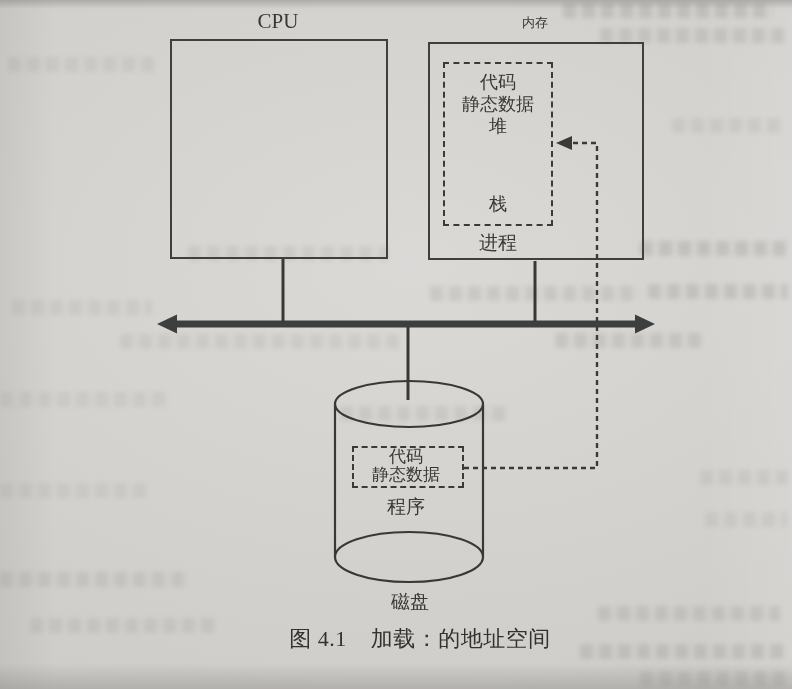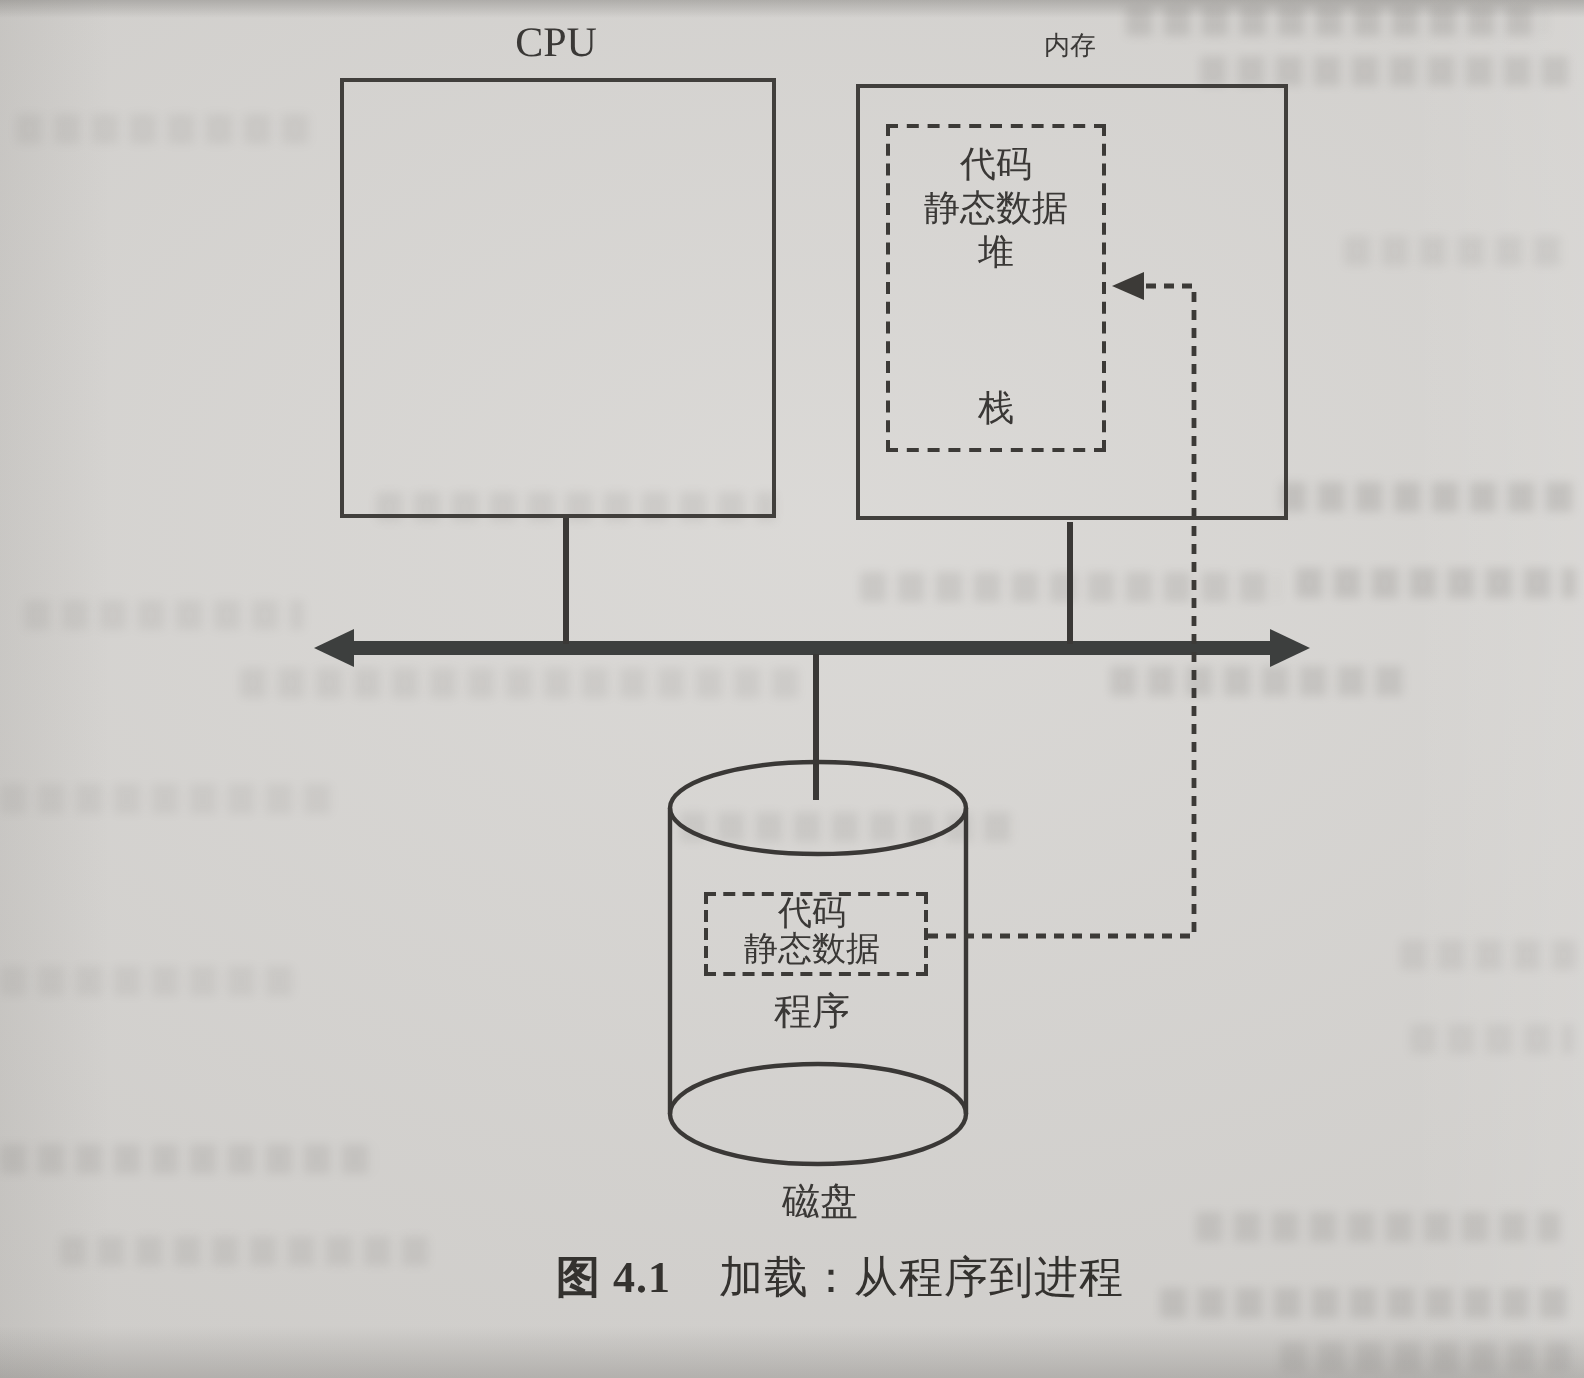--- a/index.html
+++ b/index.html
@@ -16,21 +16,21 @@
       linear-gradient(90deg, rgba(120,117,112,.12) 0px, rgba(120,117,112,0) 55px),
       linear-gradient(270deg, rgba(255,255,255,.10) 0px, rgba(255,255,255,0) 90px),
       radial-gradient(130% 95% at 52% 38%, rgba(255,255,255,.14), rgba(60,58,55,.07));
   }
   .lbl{position:absolute;text-align:center;line-height:1.15;}
   .box{position:absolute;border:2px solid #413f3c;background:transparent;}
   .dashedbox{position:absolute;border:2px dashed #3c3a37;background:transparent;}
   .seg{position:absolute;text-align:center;font-size:18px;line-height:22px;}
   .note{position:absolute;font-size:19px;line-height:23px;white-space:pre-line;color:#353330;}
   .caption{position:absolute;text-align:center;font-size:22px;color:#34322f;letter-spacing:.5px;}
-  .caption .num{margin-right:24px;font-weight:bold;}
+  .caption .num{margin-right:24px;}
   svg.overlay{position:absolute;left:0;top:0;}
   
   .sm{
     position:absolute;height:15px;border-radius:2px;
     background:repeating-linear-gradient(90deg, rgba(96,93,90,.34) 0 13px, rgba(96,93,90,.02) 13px 19px);
     filter:blur(2.5px);
   }
 </style>
 </head>
 <body>
@@ -82,25 +82,26 @@
   <div class="box" style="left:170px;top:39px;width:214px;height:216px;"></div>
 
   <div class="lbl" style="left:428px;top:16px;width:214px;font-size:13px;">内存</div>
   <div class="box" style="left:428px;top:42px;width:212px;height:214px;"></div>
 
   <div class="dashedbox" style="left:443px;top:62px;width:106px;height:160px;"></div>
   <div class="seg" style="left:443px;top:71px;width:110px;">代码</div>
   <div class="seg" style="left:443px;top:93px;width:110px;">静态数据</div>
   <div class="seg" style="left:443px;top:115px;width:110px;">堆</div>
   <div class="seg" style="left:443px;top:193px;width:110px;">栈</div>
+  <div class="lbl" style="left:443px;top:232px;width:110px;font-size:19px;">进程</div>
 
   <div class="dashedbox" style="left:352px;top:446px;width:108px;height:38px;"></div>
   <div class="seg" style="left:346px;top:448px;width:120px;font-size:17px;line-height:18px;">代码</div>
   <div class="seg" style="left:346px;top:466px;width:120px;font-size:17px;line-height:18px;">静态数据</div>
   <div class="lbl" style="left:355px;top:591px;width:110px;font-size:19px;">磁盘</div>
   <div class="lbl" style="left:352px;top:496px;width:108px;font-size:19px;">程序</div>
 
 
   <div class="caption" style="left:195px;top:624px;width:450px;">
-    <span class="num">图 4.1</span><span>加载：从程序到进程</span>
+    <span class="num">图 4.1</span><span>加载：的地址空间</span>
   </div>
 
 </div>
 
 </body></html>

